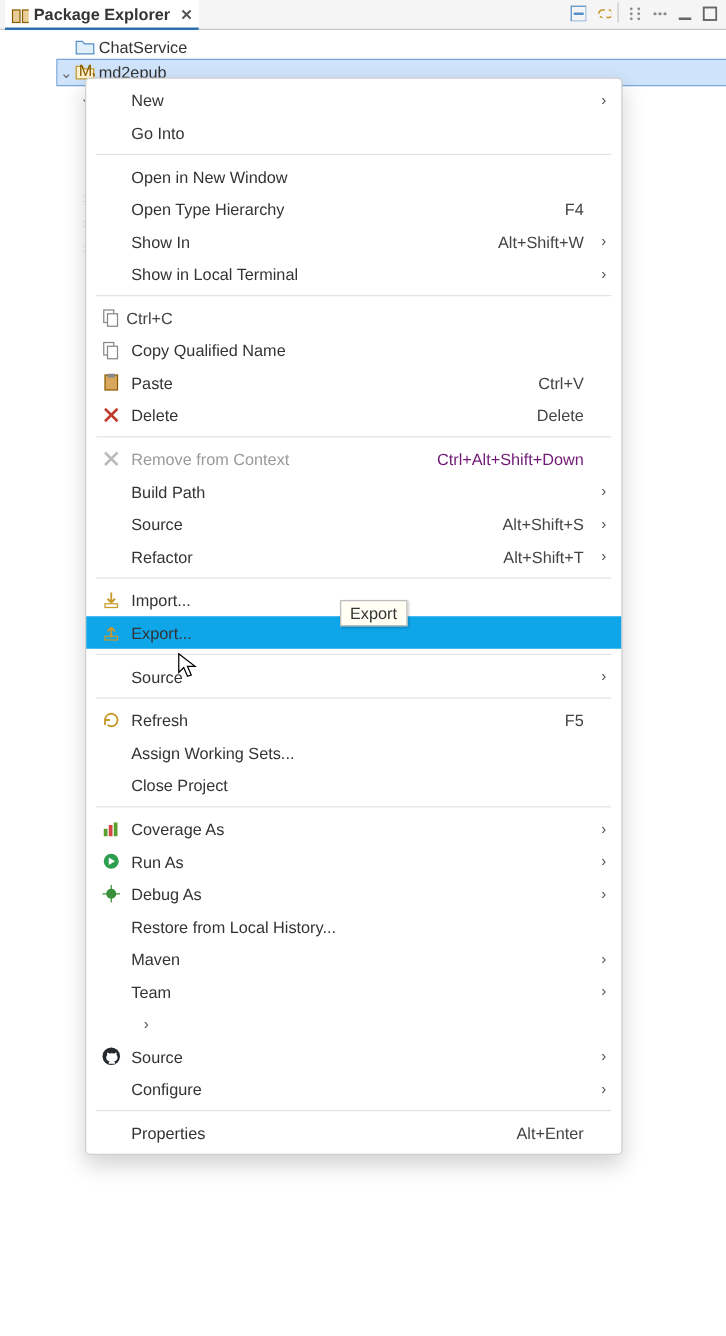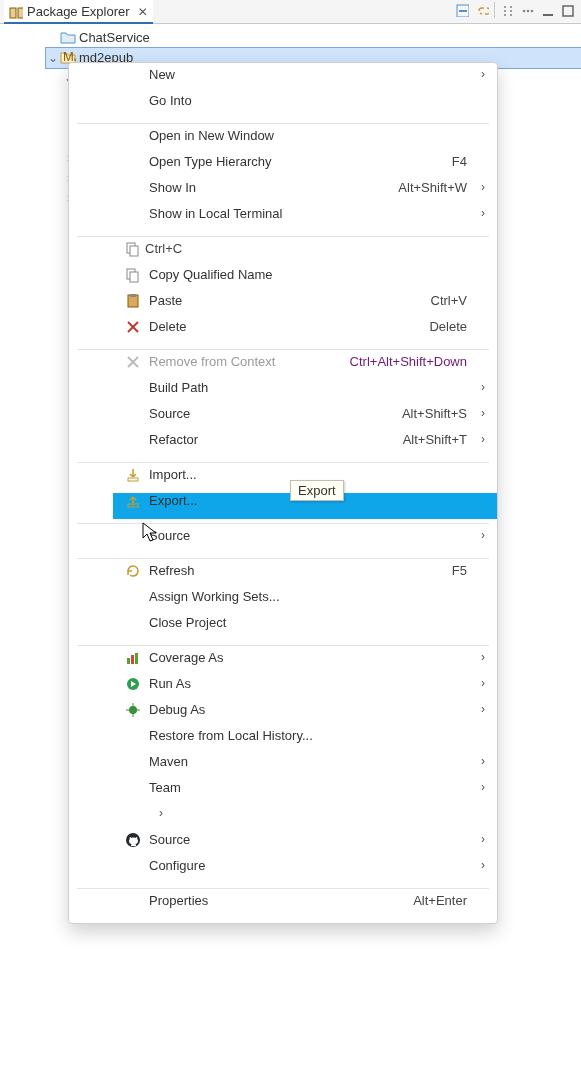--- a/index.html
+++ b/index.html
@@ -1,43 +1,43 @@
 <!DOCTYPE html>
 <html><head>
   <meta charset="utf-8">
   <style>
     * { margin:0; padding:0; box-sizing:border-box; font-family:"Segoe UI",Tahoma,sans-serif; font-size:13px; }
     body { width:581px; height:1069px; background:#fff; position:relative; overflow:hidden; color:#333; }
     
-    .tabbar { height:24px; display:flex; align-items:center; padding:0 4px; border-bottom:1px solid #c8c8c8; background:#f5f5f5; position:relative;}
+    .tabbar { height:24px; display:flex; align-items:center; padding:0 4px; border-bottom:1px solid #c8c8c8; background:#f5f5f5; position:relative;font-weight:bold;}
     .tab { display:flex; align-items:center; gap:4px; padding:2px 5px 0 5px; height:24px; background:#fff; border-bottom:2px solid #2f6fb0; }
     .tab .ticon { width:14px; height:14px; display:inline-block; }
     .tab .close { color:#555; font-size:12px; padding-left:4px; }
     .toolbar-right { position:absolute; right:6px; top:2px; display:flex; align-items:center; gap:4px; }
     .tbtn { width:16px; height:16px; display:flex; align-items:center; justify-content:center; color:#4a6; }
     .sep { width:1px; height:16px; background:#c8c8c8; }
     
     .tree { padding:4px 0 0 6px; line-height:20px; color:#333; }
     .row { display:flex; align-items:center; height:20px;margin-left:40px; }
     .tw { width:14px; height:14px; display:inline-flex; align-items:center; justify-content:center; color:#666; font-size:12px; }
     .tic { width:16px; height:16px; display:inline-block; margin-right:3px; vertical-align:middle; }
     .ind { display:inline-block; }
     .sel { background:#cfe3fb; outline:1px solid #7aa7d9; }
     
     .menu { position:absolute; left:68px; top:62px; width:430px; background:#fff; border:1px solid #cfcfcf; box-shadow:0 8px 18px rgba(0,0,0,.18); border-radius:4px; padding:4px 0; }
-    .mi { display:flex; height:26px; padding:0 12px 0 8px; position:relative;margin-left:44px; }
+    .mi { display:flex; align-items:center; height:26px; padding:0 12px 0 8px; position:relative; }
     .mi.hover { background:#0ea5e9; }
     .mi.disabled { color:#9a9a9a; }
     .mi .micon { width:24px; display:flex; justify-content:center; }
     .mi .mlabel { flex:1; padding-left:4px; }
     .mi .maccel { color:#444; padding-right:6px; }
     .mi.disabled .maccel { color:#701a75; }
     .mi .msub { width:12px; text-align:right; color:#555; font-size:12px; }
     .msep { height:1px; background:#e3e3e3; margin:4px 8px; }
-    .tooltip { position:absolute; left:290px; top:480px; background:#fffff3; border:1px solid #bdbdbd; padding:2px 7px; font-size:13px; box-shadow:1px 1px 2px rgba(0,0,0,.2); z-index:5;}
+    .tooltip { position:absolute; left:272px; top:480px; background:#fffff3; border:1px solid #bdbdbd; padding:2px 7px; font-size:13px; box-shadow:1px 1px 2px rgba(0,0,0,.2); z-index:5;}
     .cursor { position:absolute; left:142px; top:522px; z-index:6; }
     .peicon-yellow { fill:#f4c24a; stroke:#b08a1a; stroke-width:.6; }
   </style>
 </head>
 <body>
 
 <svg width="0" height="0" style="position:absolute">
   <defs>
     <g id="i-folder">
         <path d="M1 4h5l1.5 2H15v7H1z" class="peicon-yellow"></path>

